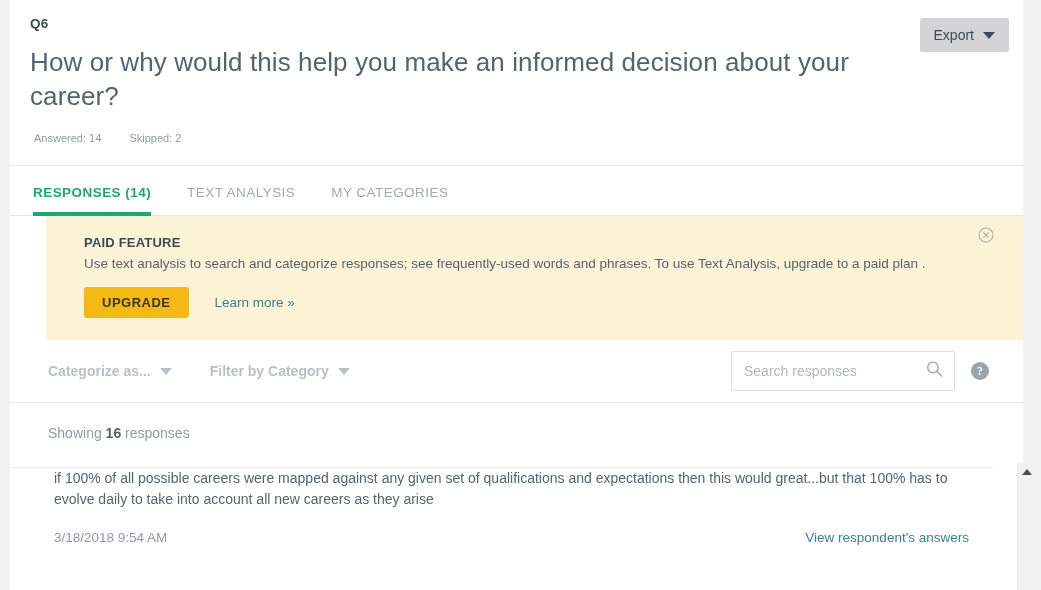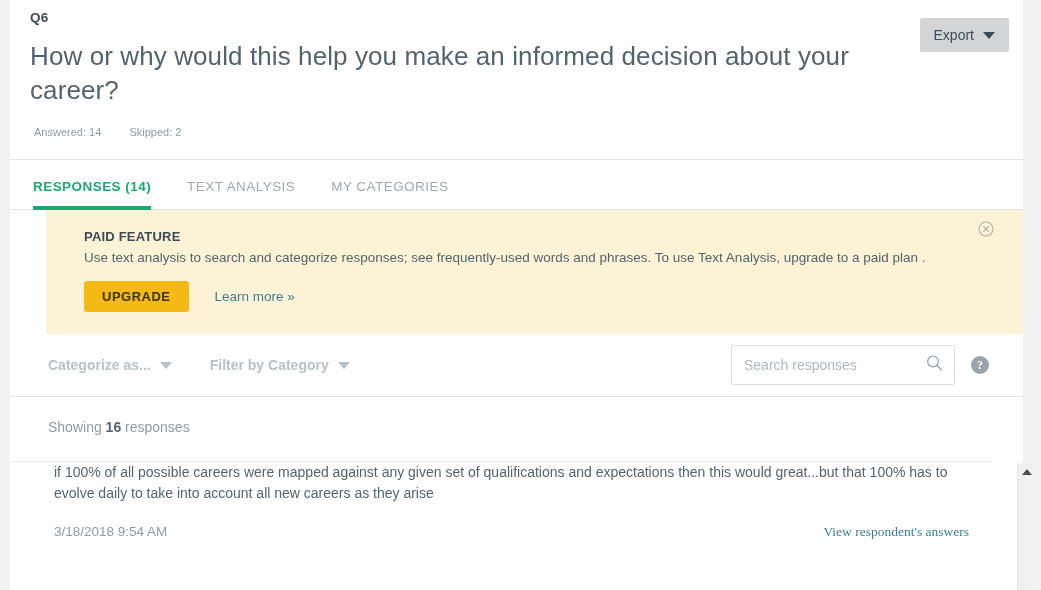--- a/index.html
+++ b/index.html
@@ -37,21 +37,21 @@
     left: 1023px;
     top: 0;
     width: 18px;
     height: 590px;
     background: #f2f2f2;
   }
 
   
   .qhead {
     position: relative;
-    padding: 4px 24px 0 20px;
+    padding: 10px 24px 0 20px;
     box-sizing: border-box;
   }
   .qlabel {
     font-size: 13.5px;
     font-weight: bold;
     color: #3b4b55;
     letter-spacing: .2px;
     margin: 5px 0 0 0;
     line-height: 18px;
   }
@@ -326,21 +326,20 @@
     color: #8e9ba3;
     line-height: 18px;
   }
   .resp-link {
     margin-left: auto;
     font-size: 13.5px;
     color: #3b7f93;
     text-decoration: none;
     cursor: pointer;
     line-height: 18px;
-    font-family: Liberation Serif, serif;
   }
   .faded { opacity: .30; }
 
   
   .scrollbar {
     position: absolute;
     right: 7px;
     top: 463px;
     width: 17px;
     height: 127px;

